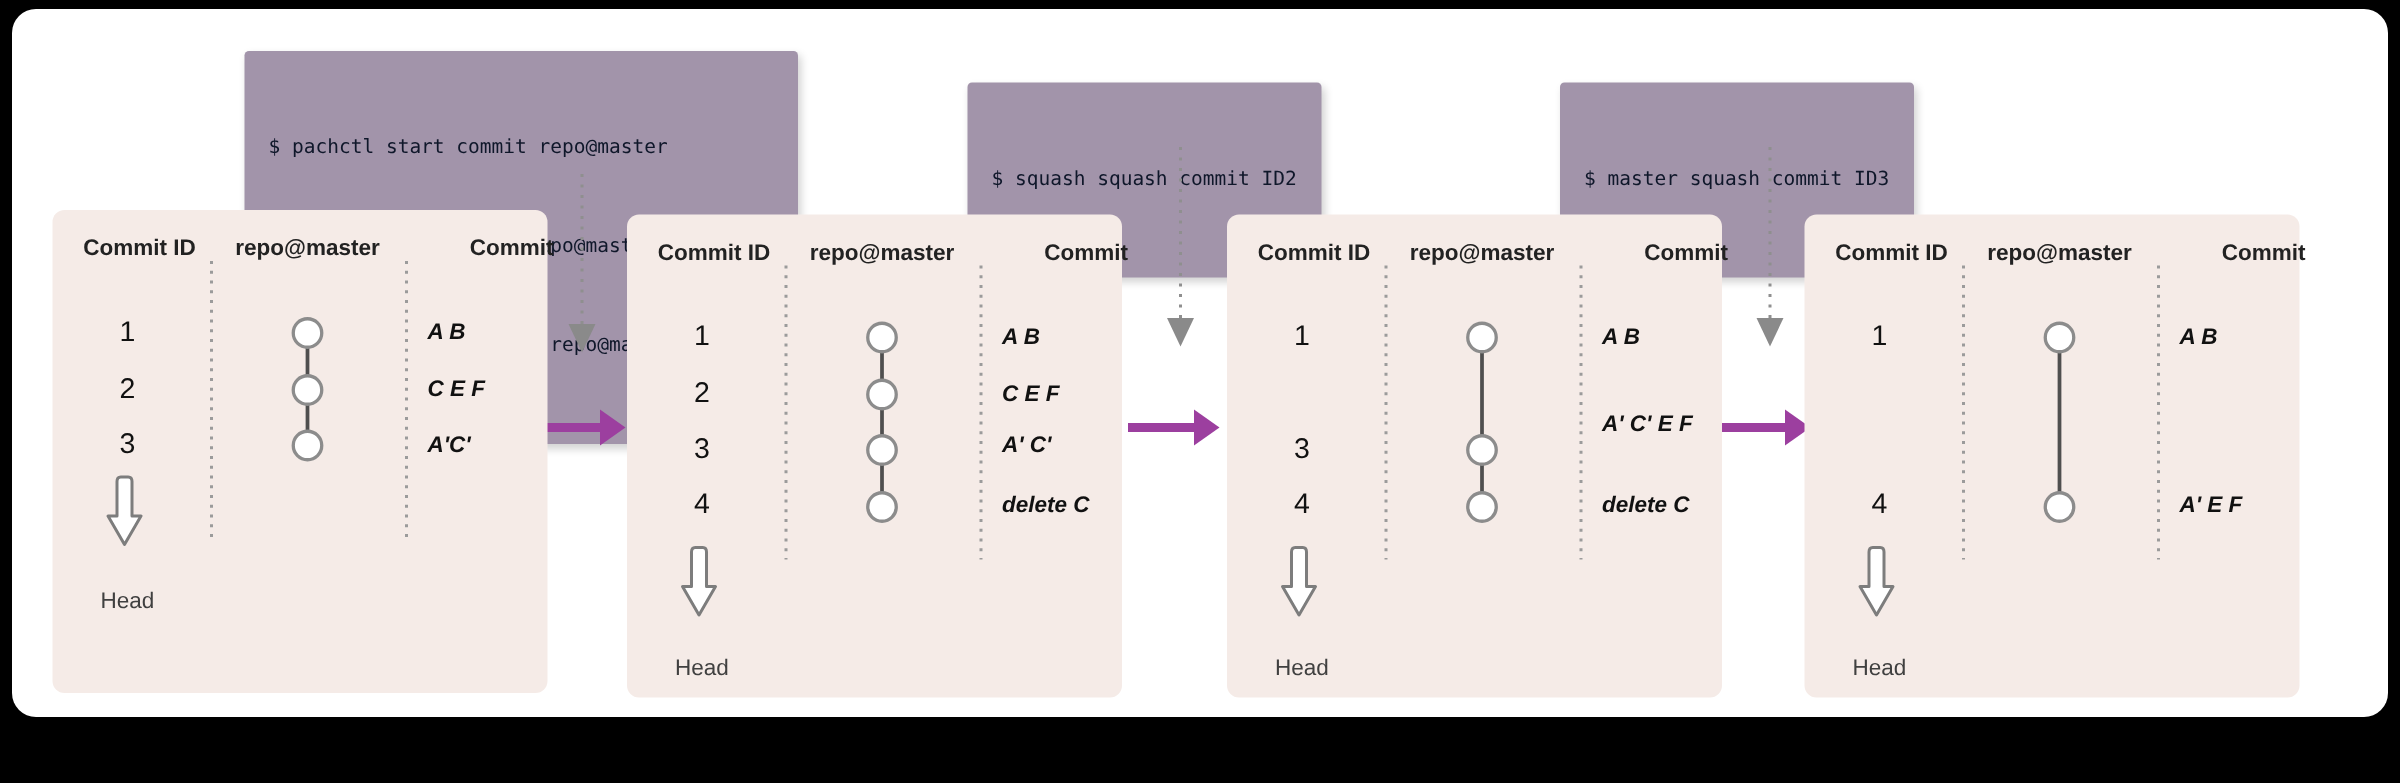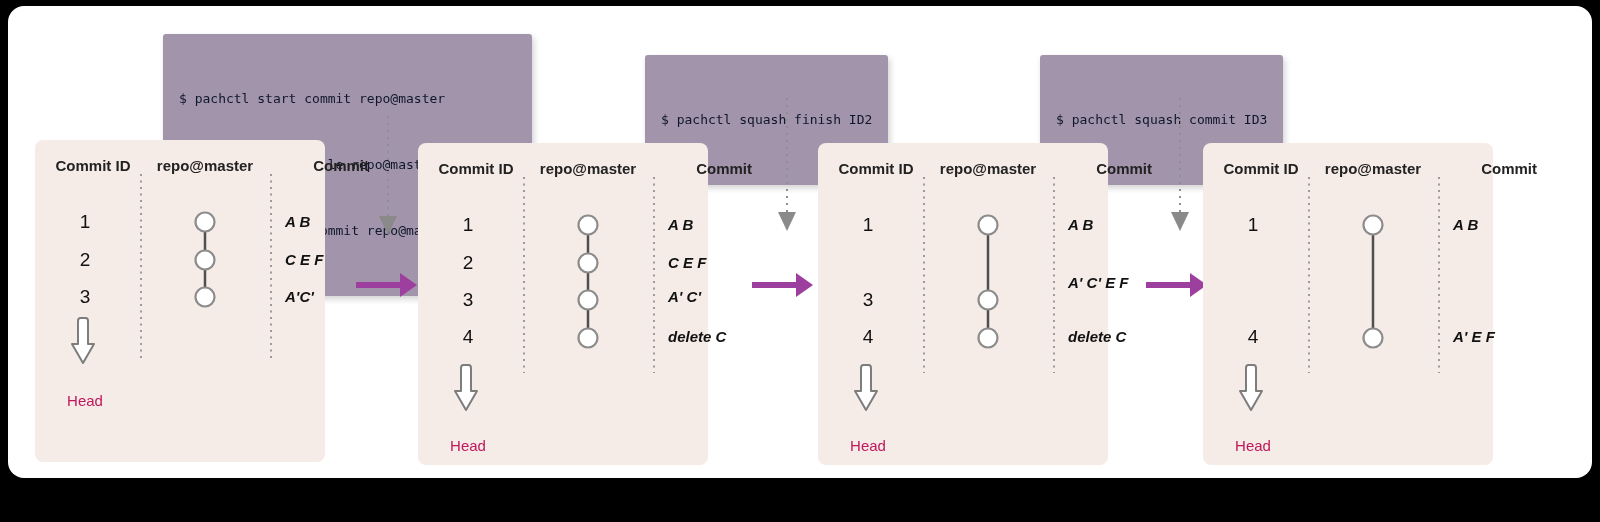--- a/index.html
+++ b/index.html
@@ -9,34 +9,34 @@
            background:#ffffff; border-radius:16px; }
 
   
   .cmdbox { position:absolute; background:#a294aa; border-radius:3px;
             padding:10px 16px; box-shadow:2px 3px 6px rgba(0,0,0,0.18);
             font-family:"DejaVu Sans Mono", monospace; font-size:13px;
             line-height:22px; color:#0f172a; white-space:pre; }
   .cmdline { white-space:pre; }
 
   
-  .panel { position:absolute; width:290px; height:322px; background:#f5ebe7;
+  .panel { position:absolute; width:330px; height:322px; background:#f5ebe7;
            border-radius:8px; }
   .panel svg.pg { position:absolute; left:0; top:0; width:330px; height:322px; }
   .hdr   { position:absolute; top:17px; font-weight:bold; font-size:15px;
            color:#222; text-align:center; }
   .hdr-id     { left:6px;   width:104px; }
   .hdr-repo   { left:110px; width:120px; }
   .hdr-commit { left:254px; width:80px;text-align:right; }
   .rid   { position:absolute; left:22px; width:56px; text-align:center;
            font-size:19px; line-height:24px; color:#111; }
   .rcm   { position:absolute; left:250px; font-size:15px; font-weight:bold;
            line-height:24px; color:#111; white-space:nowrap;font-style:italic; }
   .head-label { position:absolute; left:20px; width:60px; text-align:center;
-           font-size:15px; color:#be185d; }
+           font-size:15px; color:#404040; }
 
   
   .sep   { stroke:#9b9b9b; stroke-width:2; stroke-dasharray:2 4.5; }
   .chain { stroke:#4f4f4f; stroke-width:2.5; }
   .node  { fill:#ffffff; stroke:#8c8c8c; stroke-width:2.2; }
   .head-arrow { fill:#ffffff; stroke:#7d7d7d; stroke-width:2; stroke-linejoin:round; }
   .varrow { position:absolute; }
   .dotline { stroke:#8f8f8f; stroke-width:2; stroke-dasharray:2 5; }
   .dothead { fill:#8a8a8a; }
   .parrow { position:absolute; }
@@ -49,25 +49,25 @@
 <div class="stage">
   <div class="card"></div>
 
   <div class="cmdbox" style="left:163px;top:34px">
     <div class="cmdline">$ pachctl start commit repo@master</div>
     <div class="cmdline">$ pachctl delete file repo@master:path/to/C</div>
     <div class="cmdline">$ pachctl finish commit repo@master</div>
   </div>
 
   <div class="cmdbox" style="left:645px;top:55px">
-    <div class="cmdline">$ pachctl squash finish ID2</div>
+    <div class="cmdline">$ squash squash commit ID2</div>
   </div>
 
   <div class="cmdbox" style="left:1040px;top:55px">
-    <div class="cmdline">$ pachctl squash commit ID3</div>
+    <div class="cmdline">$ master squash commit ID3</div>
   </div>
 
   <svg class="varrow" style="left:377px;top:116px" width="22" height="120">
     <line class="dotline" x1="11" y1="0" x2="11" y2="100"></line>
     <polygon class="dothead" points="2,100 20,100 11,119"></polygon>
   </svg>
   <svg class="varrow" style="left:776px;top:98px" width="22" height="134">
     <line class="dotline" x1="11" y1="0" x2="11" y2="114"></line>
     <polygon class="dothead" points="2,114 20,114 11,133"></polygon>
   </svg>

